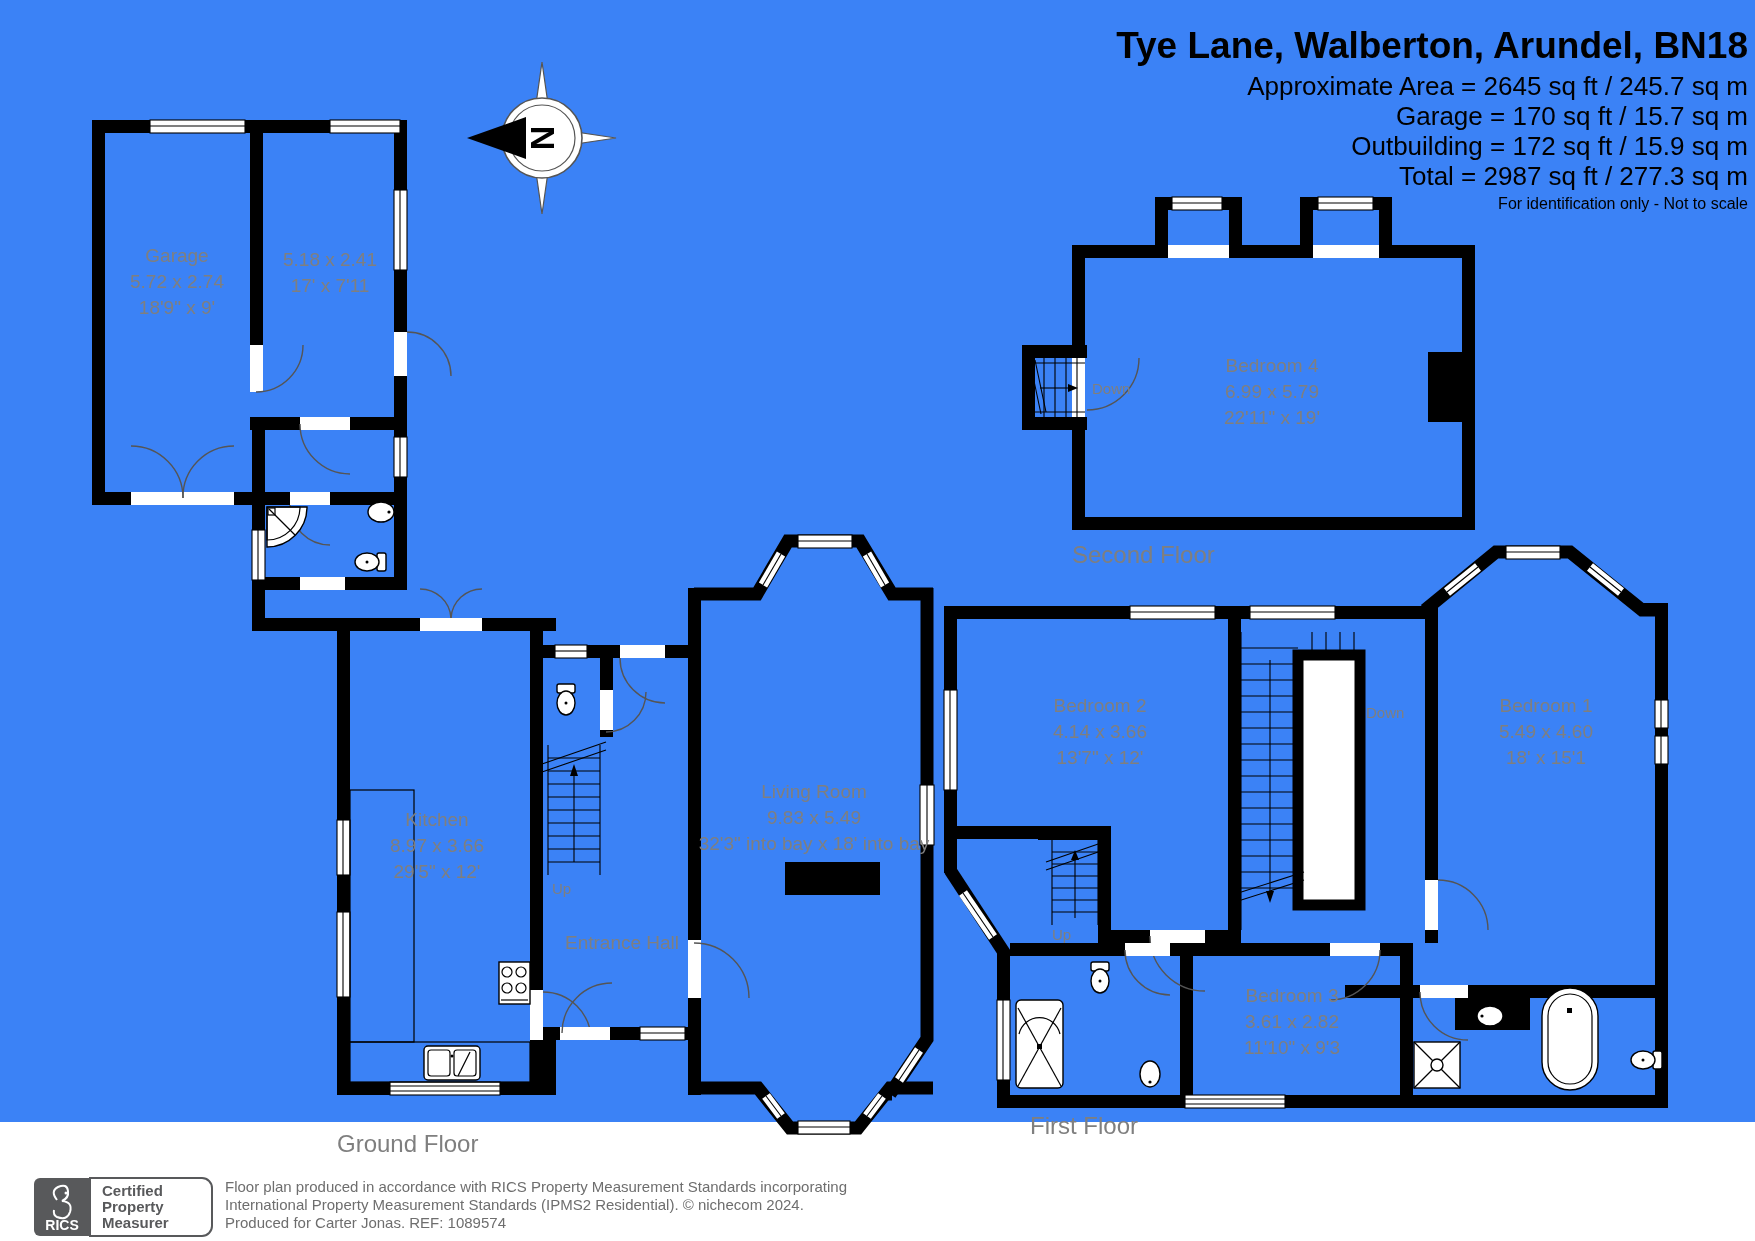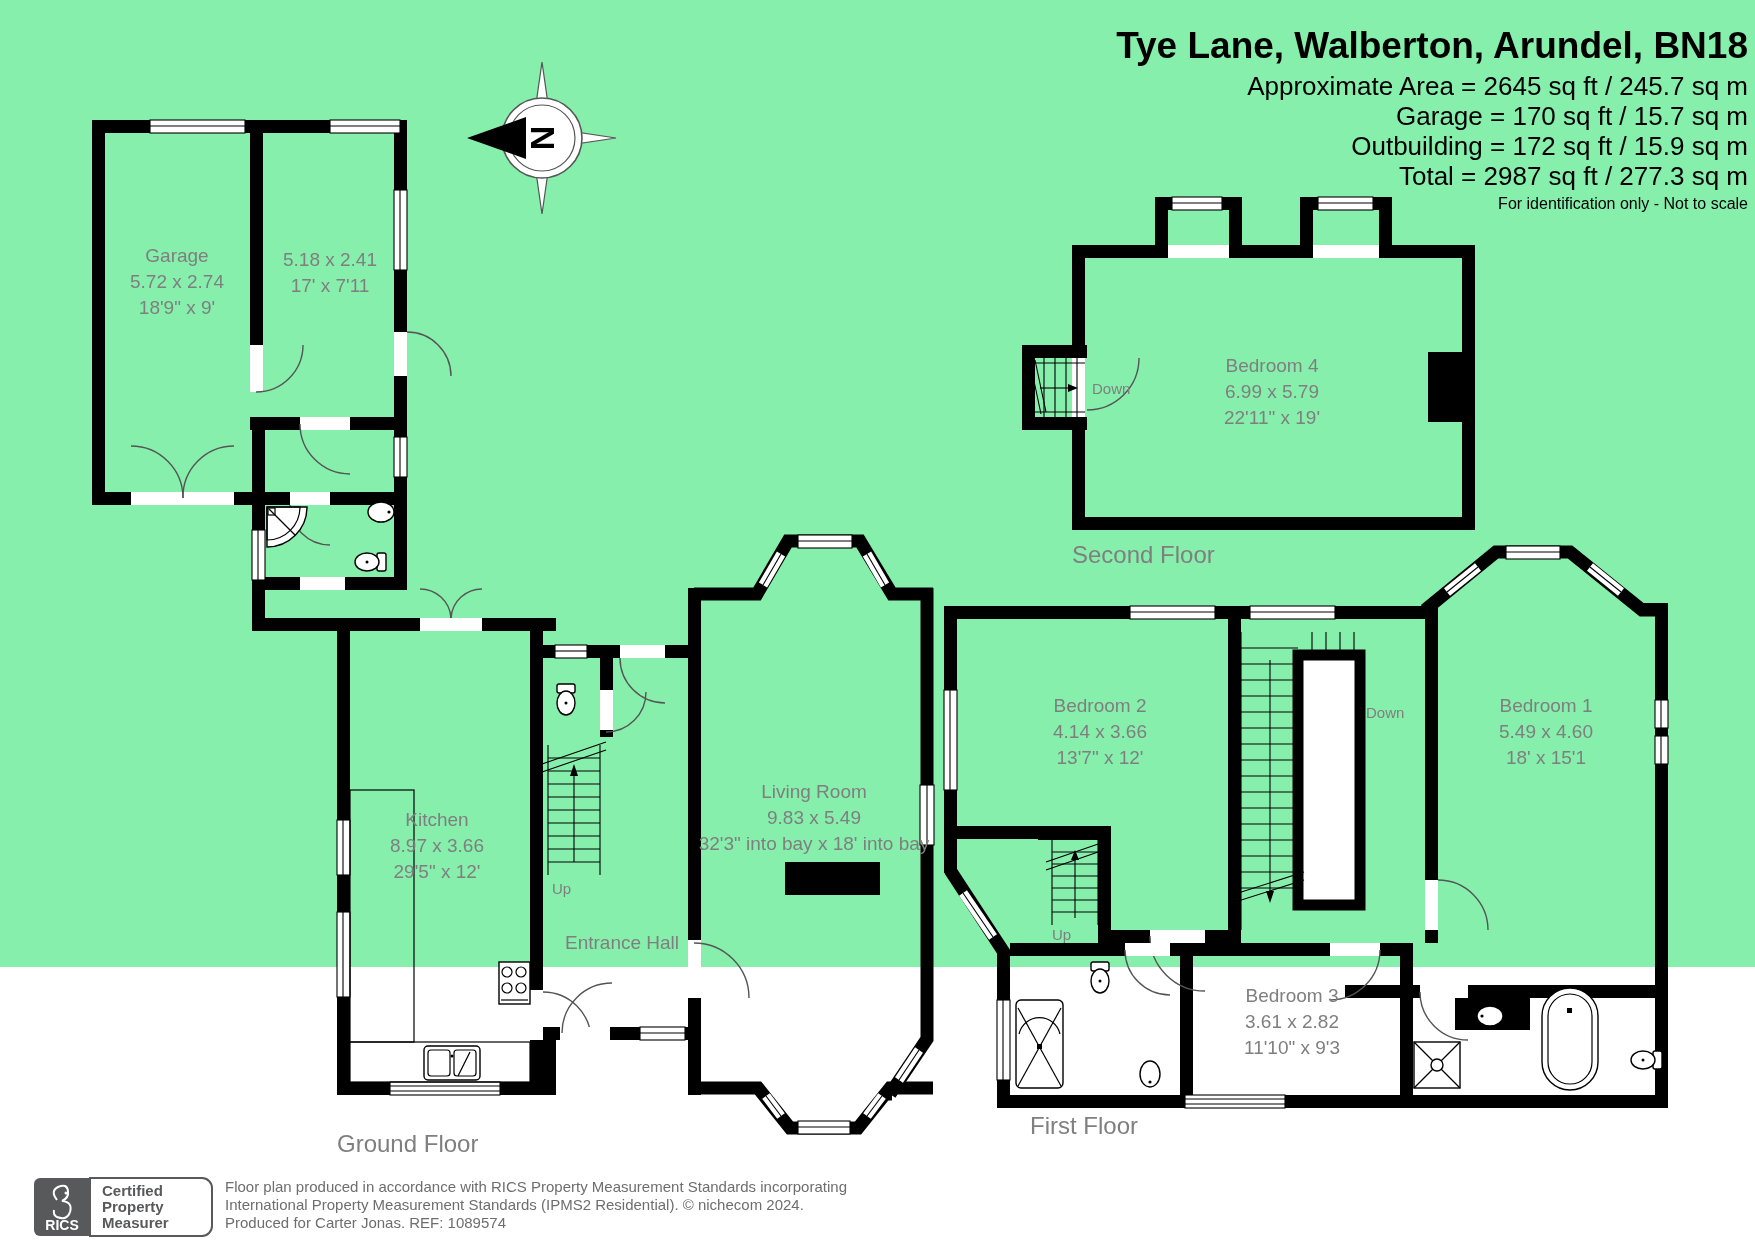--- a/index.html
+++ b/index.html
@@ -1,17 +1,17 @@
 <!DOCTYPE html>
 <html><head>
 <meta charset="utf-8">
 <style>
   html,body{margin:0;padding:0;background:#ffffff;width:1755px;height:1241px;overflow:hidden;
             font-family:"Liberation Sans", sans-serif;}
-  #stage{position:relative;width:1755px;height:967px;background:#86efac;}
+  #stage{position:relative;width:1755px;height:1122px;background:#3b82f6;}
   svg{position:absolute;left:0;top:0;}
   .wall{fill:#000;}
   .winr{fill:#fff;stroke:#000;stroke-width:1.1;}
   .winl{stroke:#000;stroke-width:1.1;fill:none;}
   .door{stroke:#555;stroke-width:1.4;fill:none;}
   .fix{stroke:#000;stroke-width:1.4;fill:#fff;}
   .thin{stroke:#000;stroke-width:1.2;fill:none;}
   .stair{stroke:#000;stroke-width:1.1;fill:none;}
   .roomlbl{fill:#7f7f7f;font-size:19px;}
   .floorlbl{fill:#7f7f7f;font-size:24px;}

